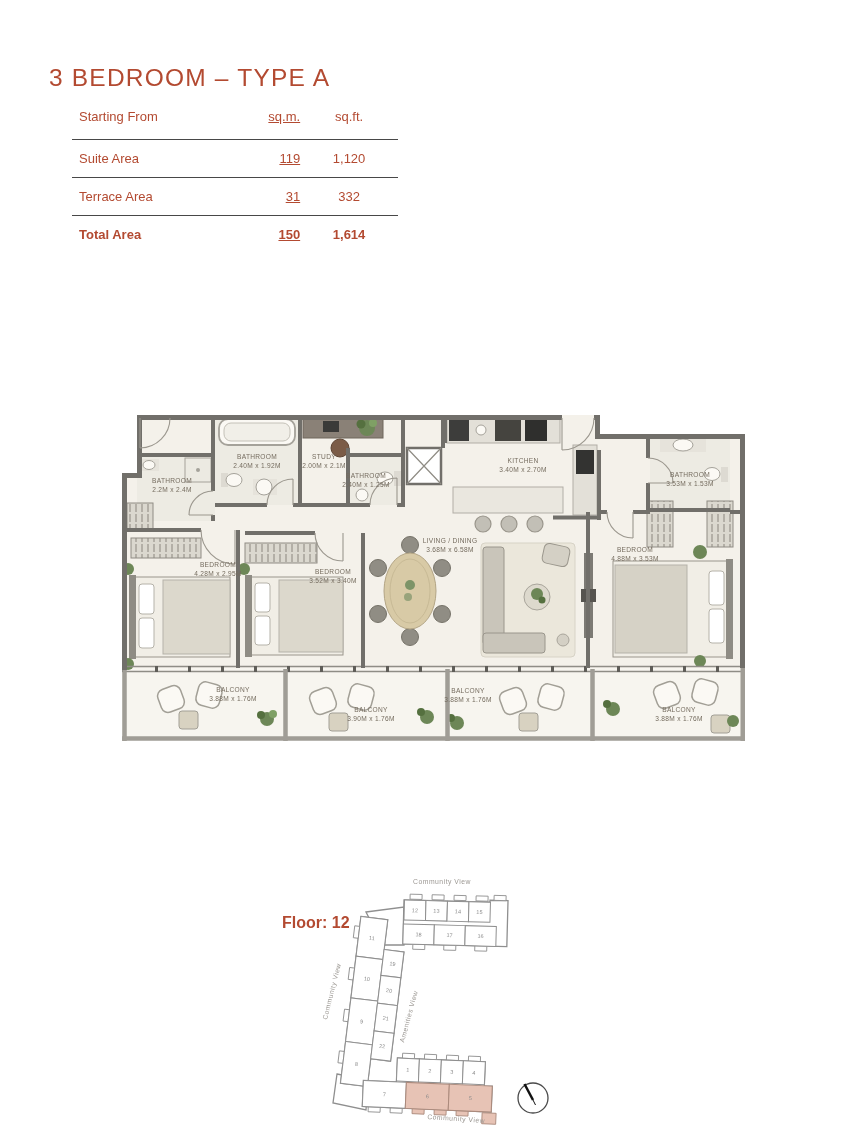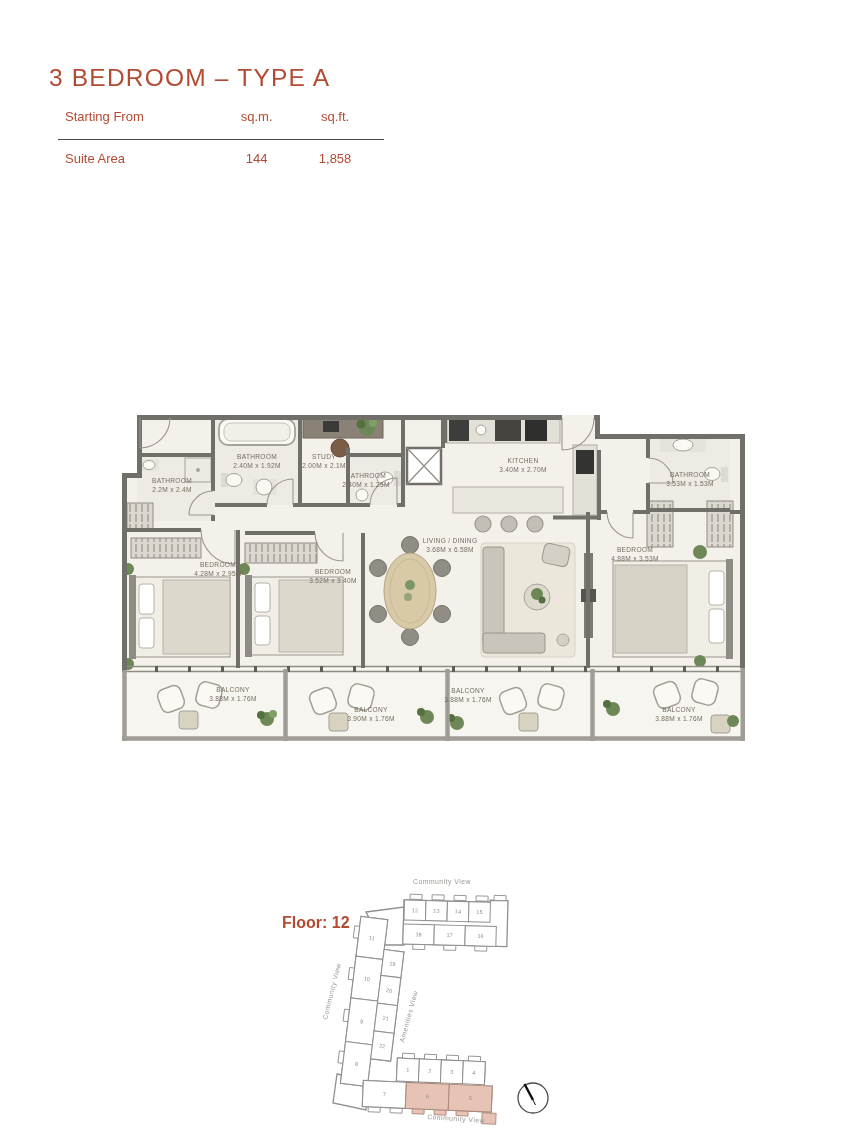--- a/index.html
+++ b/index.html
@@ -5,26 +5,26 @@
   :root{ --accent:#b34a31; --hl:#e7c3b5; }
   html,body{margin:0;padding:0;}
   body{width:856px;height:1142px;position:relative;background:#ffffff;overflow:hidden;
        font-family:"Liberation Sans",sans-serif;}
 
   
   .page-title{position:absolute;left:49px;top:48px;font-size:24.5px;letter-spacing:1.2px;
               color:var(--accent);font-weight:500;}
 
   
-  table.area-table{position:absolute;left:58px;top:99px;width:326px;border-collapse:collapse;
+  table.area-table{position:absolute;left:72px;top:99px;width:326px;border-collapse:collapse;
                    color:var(--accent);font-size:13px;}
   .area-table th{font-weight:normal;padding:10px 0 15px;}
   .area-table td{padding:11px 0;}
   .area-table .c1{text-align:left;padding-left:7px;width:166px;}
-  .area-table .c2{text-align:center;width:60px;}
+  .area-table .c2{text-align:right;width:60px;text-decoration:underline;}
   .area-table .c3{text-align:center;width:100px;}
   .area-table thead tr{border-bottom:1.3px solid #484848;}
   .area-table tbody tr:not(:last-child){border-bottom:1.3px solid #484848;}
   .area-table tr.bold td{font-weight:bold;}
 
   
   .plan-wrap{position:absolute;left:115px;top:403px;width:633px;height:355px;}
   .plan-wrap svg{position:absolute;left:0;top:0;}
   .room-labels{position:absolute;left:0;top:0;width:100%;height:100%;pointer-events:none;}
   .room-label{position:absolute;transform:translate(-50%,-50%);text-align:center;
@@ -61,22 +61,32 @@
   <thead>
     <tr>
       <th class="c1">Starting From</th>
       <th class="c2">sq.m.</th>
       <th class="c3">sq.ft.</th>
     </tr>
   </thead>
   <tbody>
       <tr>
         <td class="c1">Suite Area</td>
-        <td class="c2">144</td>
-        <td class="c3">1,858</td>
+        <td class="c2">119</td>
+        <td class="c3">1,120</td>
+      </tr>
+      <tr>
+        <td class="c1">Terrace Area</td>
+        <td class="c2">31</td>
+        <td class="c3">332</td>
+      </tr>
+      <tr class="bold">
+        <td class="c1">Total Area</td>
+        <td class="c2">150</td>
+        <td class="c3">1,614</td>
       </tr>
     </tbody>
 </table>
 
 <div class="plan-wrap">
   <svg width="633" height="355" viewBox="0 0 633 355">
     <defs>
       <pattern id="hatch" width="6" height="10" patternUnits="userSpaceOnUse">
         <rect width="6" height="10" fill="#dbd8cf"></rect>
         <path d="M3,1 V9" stroke="#8b877e" stroke-width="1"></path>

